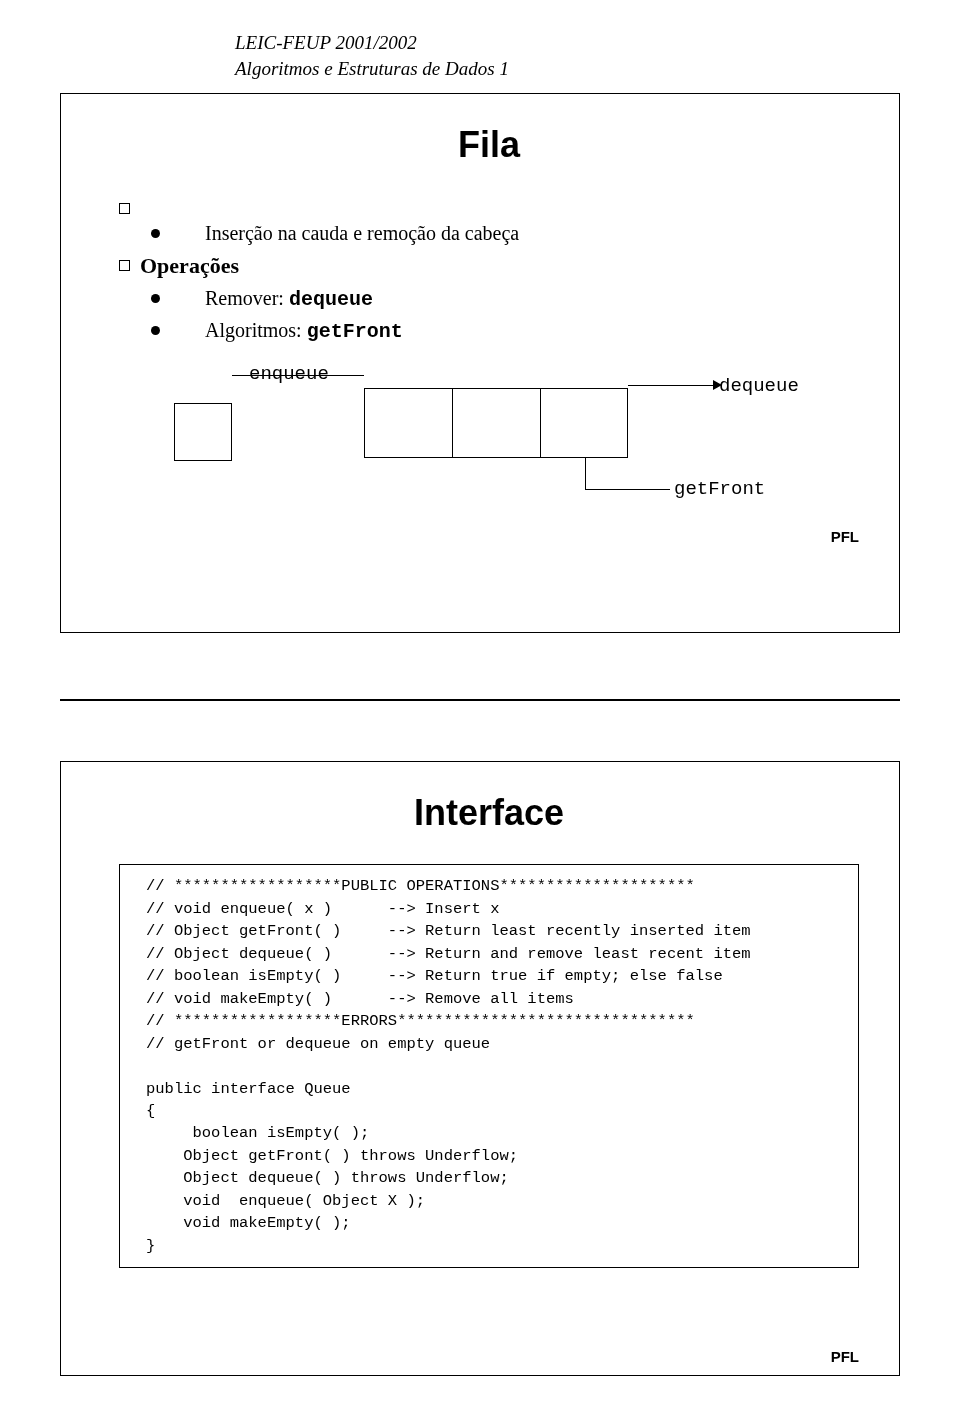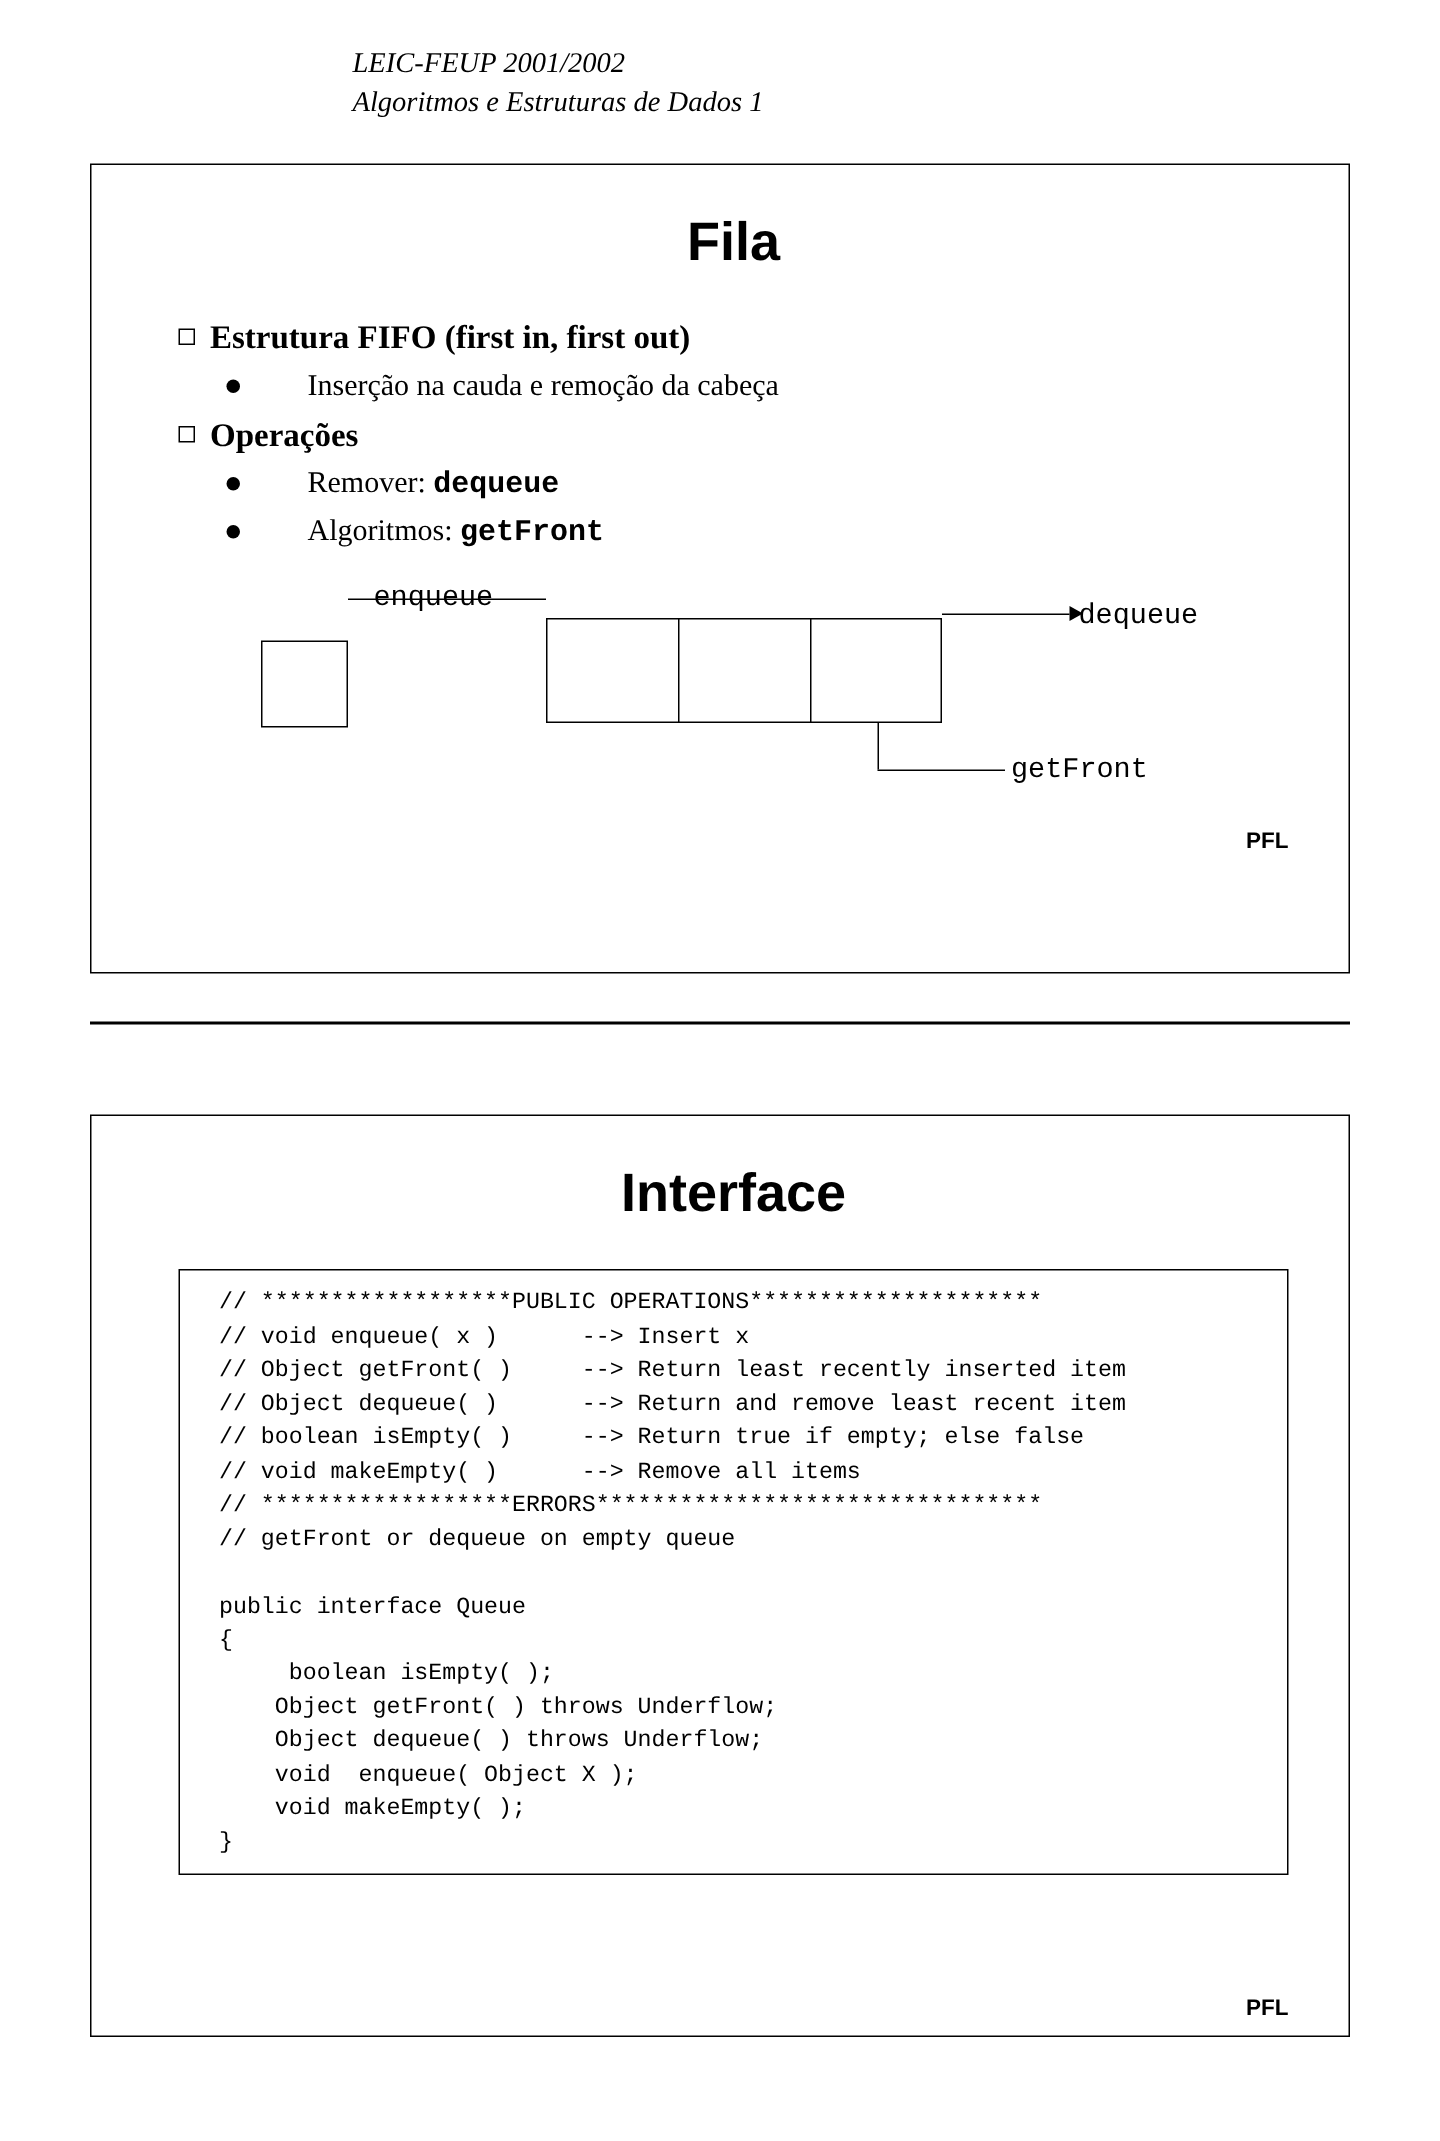--- a/index.html
+++ b/index.html
@@ -12,26 +12,26 @@
   }
   .page {
     width: 960px;
     padding: 30px 60px 30px 60px;
   }
   .header-italic {
     font-style: italic;
     font-size: 19px;
     line-height: 1.35;
     margin-left: 175px;
-    margin-bottom: 28px;
+    margin-bottom: 12px;
   }
   .slide {
     border: 1.5px solid #000;
     padding: 30px 40px 10px 58px;
-    margin-bottom: 32px;
+    margin-bottom: 66px;
     position: relative;
     min-height: 540px;
   }
   .slide-title {
     font-family: Arial, Helvetica, sans-serif;
     font-weight: bold;
     font-size: 36px;
     text-align: center;
     margin: 0 0 30px 0;
   }
@@ -188,21 +188,20 @@
   <div class="header-italic">
     <div>LEIC-FEUP 2001/2002</div>
     <div>Algoritmos e Estruturas de Dados 1</div>
   </div>
 
   <div class="slide">
     <h1 class="slide-title">Fila</h1>
 
     <div class="bullet-sq">
       <span class="sq"></span>
-      <span>Estrutura FIFO (first in, first out)</span>
     </div>
     <div class="bullet-dot">
       <span class="dot"></span>
       <span>Inserção na cauda e remoção da cabeça</span>
     </div>
 
     <div class="bullet-sq">
       <span class="sq"></span>
       <span>Operações</span>
     </div>

